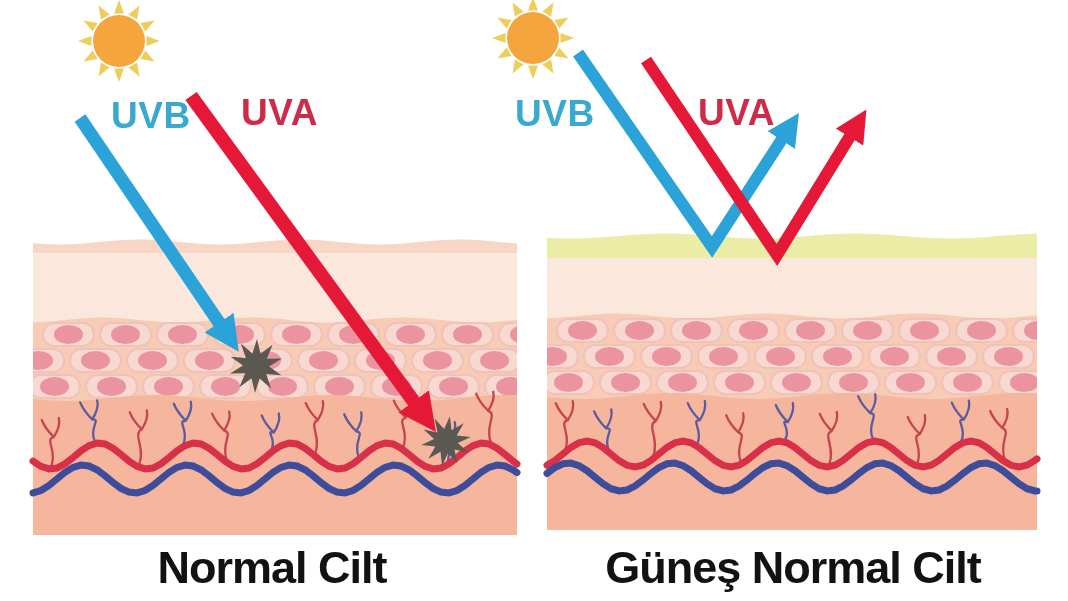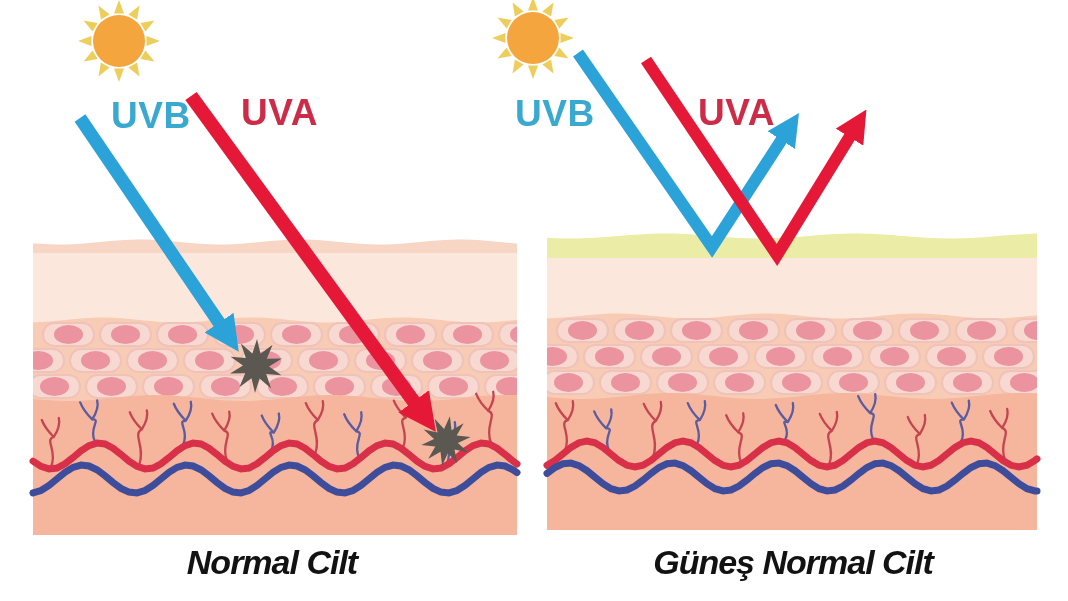--- a/index.html
+++ b/index.html
@@ -1,20 +1,20 @@
 <!DOCTYPE html>
 <html><head>
 <meta charset="utf-8">
 <style>
   html,body{margin:0;padding:0;background:#ffffff;}
   #canvas{position:relative;width:1068px;height:601px;background:#ffffff;overflow:hidden;
           font-family:"Liberation Sans", sans-serif;}
   #art{position:absolute;left:0;top:0;}
   .uv-label{position:absolute;font-size:37px;font-weight:600;letter-spacing:0.5px;line-height:1;}
-  .panel-title{position:absolute;font-size:34px;font-weight:bold;font-style:italic;
+  .panel-title{position:absolute;font-size:45px;font-weight:bold;
                letter-spacing:-1px;line-height:1;transform:translateX(-50%);white-space:nowrap;}
   #uvb-left{left:111px;top:97px;}
   #uva-left{left:241px;top:94px;}
   #uvb-right{left:515px;top:95px;}
   #uva-right{left:698px;top:94px;}
   #title-left{left:272px;top:545px;}
   #title-right{left:793px;top:545px;}
 </style>
 </head>
 <body>

